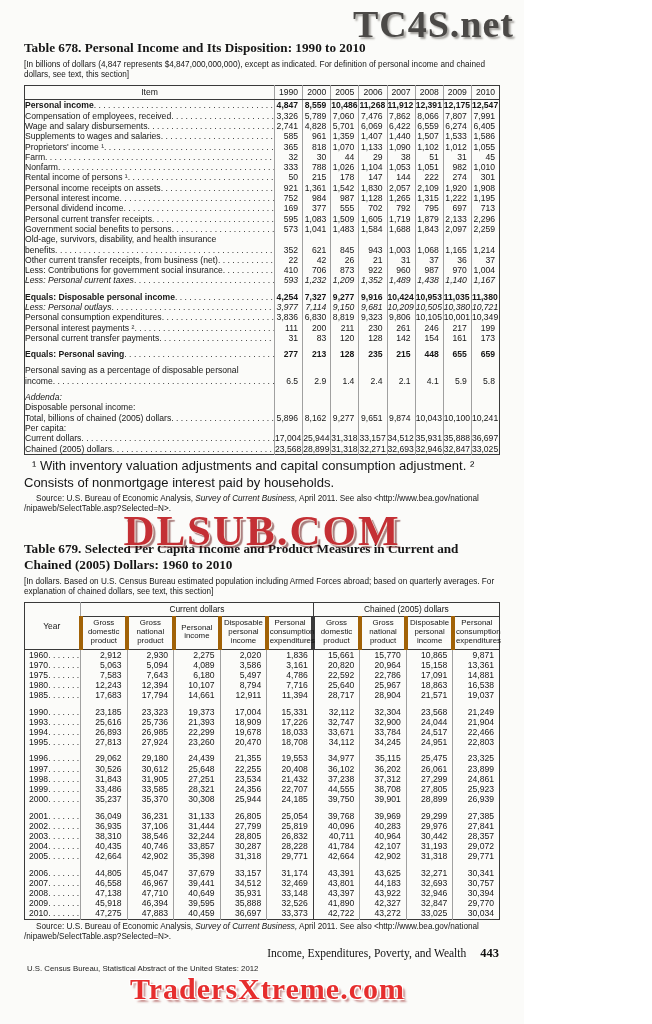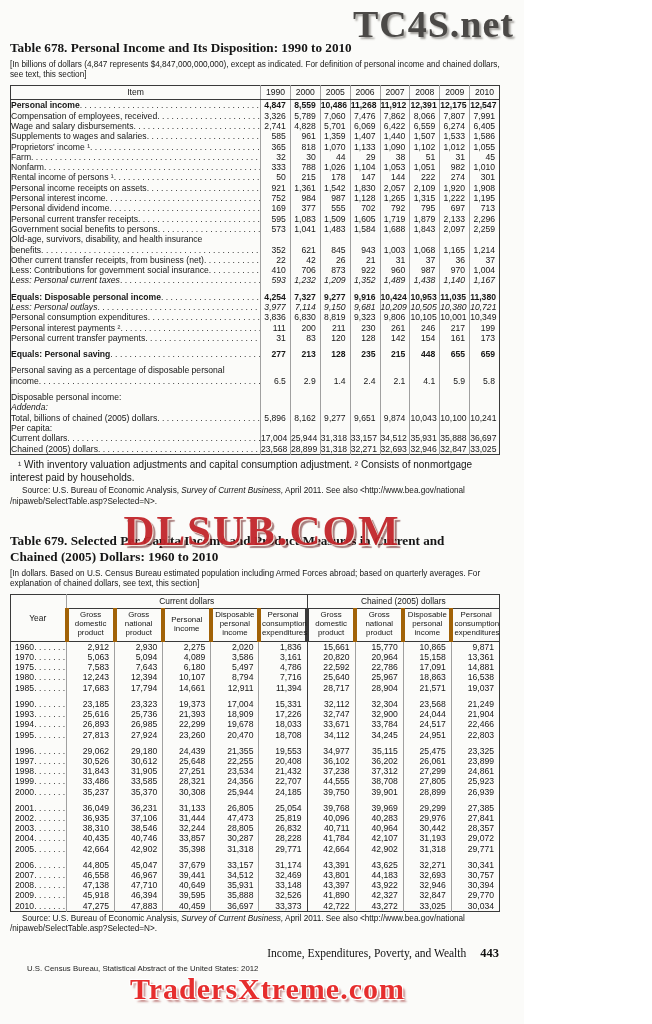--- a/index.html
+++ b/index.html
@@ -1,18 +1,18 @@
 <!DOCTYPE html>
 <html><head>
 <meta charset="utf-8">
 <style>
   html,body{margin:0;padding:0;background:#fff;}
   .page{position:relative;width:524px;height:1024px;background:#fbfbf9;overflow:hidden;
         font-family:"Liberation Sans",sans-serif;color:#161616;}
-  .content{position:relative;padding:40px 24px 0 10px;z-index:1;}
+  .content{position:relative;padding:40px 24px 0 24px;z-index:1;}
 
   .tbl-title{font-family:"Liberation Serif",serif;font-weight:700;font-size:13.2px;line-height:1.2;margin:0 0 4px 0;}
   .tbl-title .tline{display:block;}
   .headnote{font-size:8.2px;line-height:1.25;margin:0 0 5px 0;}
 
   table.stat{border-collapse:collapse;table-layout:fixed;width:100%;border:1px solid #3a3a3a;}
   .stat th{font-weight:400;}
 
   
   .t678{font-size:8.6px;border-radius:7px;}
@@ -40,21 +40,21 @@
   .b{font-weight:700;}
   .it{font-style:italic;}
   td.item{overflow:hidden;}
   .ind0{padding-left:2px;} .ind1{padding-left:10px;} .ind2{padding-left:17px;}
   .ind3{padding-left:24px;} .ind4{padding-left:32px;}
   .lw{display:flex;align-items:baseline;}
   .lbl{white-space:nowrap;}
   .dots{flex:1 1 0;overflow:hidden;white-space:nowrap;min-width:5px;font-weight:400;font-style:normal;color:#2a2a2a;}
   .dots::after{content:". . . . . . . . . . . . . . . . . . . . . . . . . . . . . . . . . . . . . . . . . . . . . . . . . . . . . . . . . . . . . . . . . . . . . . . . . . . . . . . . . . . . . . . .";}
 
-  .footnote{font-size:10px;line-height:1.3;margin:3px 0 0 0;text-indent:8px;}
+  .footnote{font-size:13px;line-height:1.3;margin:3px 0 0 0;text-indent:8px;}
   .source{font-size:8.2px;line-height:1.3;margin:2px 0 0 0;text-indent:12px;}
 
   .footer-line{position:absolute;top:946px;right:25px;z-index:1;font-family:"Liberation Serif",serif;font-size:11.5px;color:#111;}
   .footer-line .pg{font-weight:700;font-size:12.5px;margin-left:14px;}
   .credit{position:absolute;top:964px;left:27px;z-index:1;font-size:7.8px;color:#222;}
 
   .wm{position:absolute;z-index:6;font-family:"Liberation Serif",serif;font-weight:700;white-space:nowrap;pointer-events:none;}
   .wm-top{top:2px;right:10px;font-size:38px;color:#3e3c3a;letter-spacing:1px;opacity:.93;
           text-shadow:2px 2px 2px rgba(60,55,50,.5);}
   .wm-mid{top:506px;left:50%;transform:translateX(-50%);font-size:43px;color:#c2262b;letter-spacing:2px;opacity:.95;
@@ -552,48 +552,48 @@
               <td class="val"></td>
               <td class="val"></td>
               <td class="val"></td>
               <td class="val"></td>
               <td class="val"></td>
               <td class="val"></td>
               <td class="val"></td>
               <td class="val"></td>
             </tr>
             <tr>
-              <td class="item ind0">
-                <span class="lw">
-                  <span class="lbl">Disposable personal income:</span>
-                </span>
-              </td>
-              <td class="val"></td>
-              <td class="val"></td>
-              <td class="val"></td>
-              <td class="val"></td>
-              <td class="val"></td>
-              <td class="val"></td>
-              <td class="val"></td>
-              <td class="val"></td>
-            </tr>
-            <tr>
               <td class="item ind0 it">
                 <span class="lw">
                   <span class="lbl">Addenda:</span>
                 </span>
               </td>
               <td class="val it"></td>
               <td class="val it"></td>
               <td class="val it"></td>
               <td class="val it"></td>
               <td class="val it"></td>
               <td class="val it"></td>
               <td class="val it"></td>
               <td class="val it"></td>
+            </tr>
+            <tr>
+              <td class="item ind0">
+                <span class="lw">
+                  <span class="lbl">Disposable personal income:</span>
+                </span>
+              </td>
+              <td class="val"></td>
+              <td class="val"></td>
+              <td class="val"></td>
+              <td class="val"></td>
+              <td class="val"></td>
+              <td class="val"></td>
+              <td class="val"></td>
+              <td class="val"></td>
             </tr>
             <tr>
               <td class="item ind1">
                 <span class="lw">
                   <span class="lbl">Total, billions of chained (2005) dollars</span>
                   <span class="dots"></span>
                 </span>
               </td>
               <td class="val">5,896</td>
               <td class="val">8,162</td>
@@ -989,21 +989,21 @@
             <tr>
               <td class="yr">
                 <span class="lw">
                   <span class="lbl">2002</span>
                   <span class="dots"></span>
                 </span>
               </td>
               <td class="val">36,935</td>
               <td class="val">37,106</td>
               <td class="val">31,444</td>
-              <td class="val">47,473</td>
+              <td class="val">27,799</td>
               <td class="val">25,819</td>
               <td class="val">40,096</td>
               <td class="val">40,283</td>
               <td class="val">29,976</td>
               <td class="val">27,841</td>
             </tr>
             <tr>
               <td class="yr">
                 <span class="lw">
                   <span class="lbl">2003</span>

